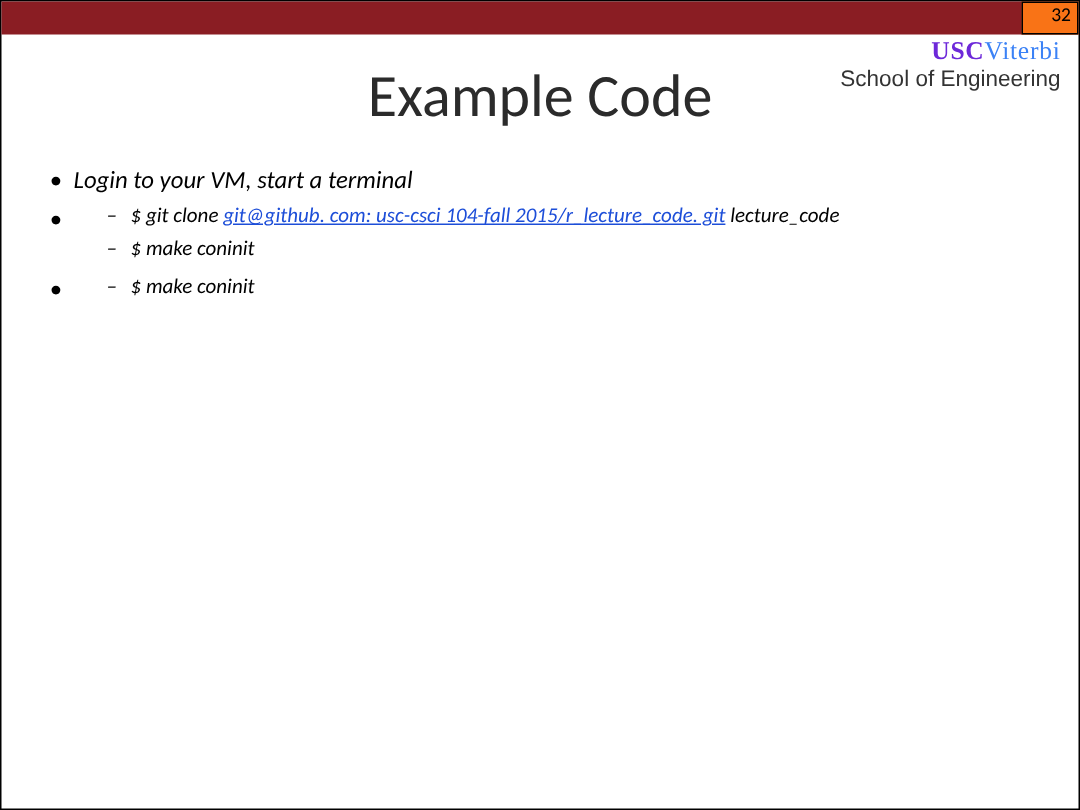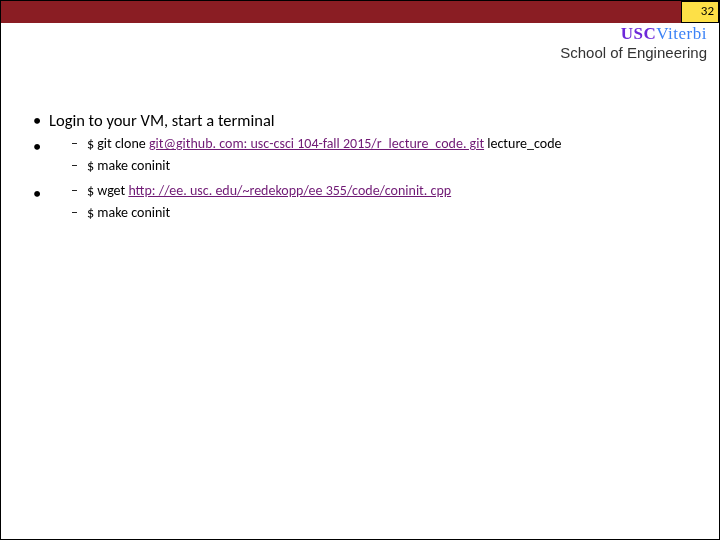--- a/index.html
+++ b/index.html
@@ -1,71 +1,69 @@
 <!DOCTYPE html>
 <html><head>
 <meta charset="utf-8">
 <style>
   * { margin: 0; padding: 0; box-sizing: border-box; }
   html, body { width: 720px; height: 540px; font-family: Calibri, "Segoe UI", Arial, sans-serif; background: #fff; color: #000; }
   .slide { position: relative; width: 720px; height: 540px; border: 1px solid #000; }
   .topbar { position: absolute; top: 0; left: 0; right: 0; height: 22px; background: #8a1d23; }
-  .pagebox { position: absolute; top: 0; right: 0; width: 38px; height: 22px; background: #fde047; border: 1px solid #000; display: flex; align-items: flex-start; justify-content: flex-end; padding: 1px 4px 0 0; font-size: 13px; }
+  .pagebox { position: absolute; top: 0; right: 0; width: 38px; height: 22px; background: #f97316; border: 1px solid #000; display: flex; align-items: flex-start; justify-content: flex-end; padding: 1px 4px 0 0; font-size: 13px; }
   .logo { position: absolute; top: 24px; right: 12px; text-align: right; line-height: 1.05; }
   .logo .usc { font-family: Georgia, "Times New Roman", serif; font-size: 17px; letter-spacing: 0.5px; }
   .logo .usc .u { color: #6d28d9; font-weight: 700; }
   .logo .usc .v { color: #3b82f6; font-weight: 400; }
   .logo .sub { font-family: Liberation Sans, sans-serif; font-size: 15px; color: #333; margin-top: 2px; }
   .title { position: absolute; top: 38px; left: 0; right: 0; text-align: center; font-size: 40px; font-weight: 400; color: #2b2b2b; padding-right: 140px; padding-left: 140px; }
-  .content { position: absolute; top: 108px; left: 20px; right: 36px; font-size: 16.5px; line-height: 1.35; }
+  .content { position: absolute; top: 108px; left: 20px; right: 36px; font-size: 16.5px; line-height: 1.35; font-style: italic; }
   ul.lvl1 { list-style: none; padding-left: 12px; }
   ul.lvl1 > li { position: relative; padding-left: 16px; margin-bottom: 4px; }
   ul.lvl1 > li::before { content: "•"; position: absolute; left: 0; top: 0; }
   ul.lvl2 { list-style: none; padding-left: 22px; margin-top: 3px; margin-bottom: 6px; }
   ul.lvl2 > li { position: relative; padding-left: 16px; font-size: 14px; margin-bottom: 3px; }
   ul.lvl2 > li::before { content: "–"; position: absolute; left: 0; top: 0; }
-  .link { color: #701a75; text-decoration: underline; }
+  .link { color: #1d4ed8; text-decoration: underline; }
   .nowrap { white-space: nowrap; }
 </style>
 </head>
 <body>
 
 <div class="slide">
 
   <div class="topbar"></div>
 
   <div class="pagebox">
     <span>32</span>
   </div>
 
   <div class="logo">
     <div class="usc">
       <span class="u">USC</span><span class="v">Viterbi</span>
     </div>
     <div class="sub">School of Engineering</div>
   </div>
 
+  <div class="title">Example Code</div>
 
   <div class="content">
     <ul class="lvl1">
       <li><span>Login to your VM, start a terminal</span></li>
       <li>
         <ul class="lvl2">
           <li>
             <span class="nowrap">
               <span>$ git clone </span><span class="link">git@github. com: usc-csci 104-fall 2015/r_lecture_code. git</span><span>  lecture_code</span>
             </span>
           </li>
           <li><span>$ make coninit</span></li>
         </ul>
       </li>
       <li>
         <ul class="lvl2">
-          <li>
-            <span>$ wget </span><span class="link">http: //ee. usc. edu/~redekopp/ee 355/code/coninit. cpp</span>
-          </li>
           <li><span>$ make coninit</span></li>
         </ul>
       </li>
     </ul>
   </div>
 
 </div>
 
 </body></html>

